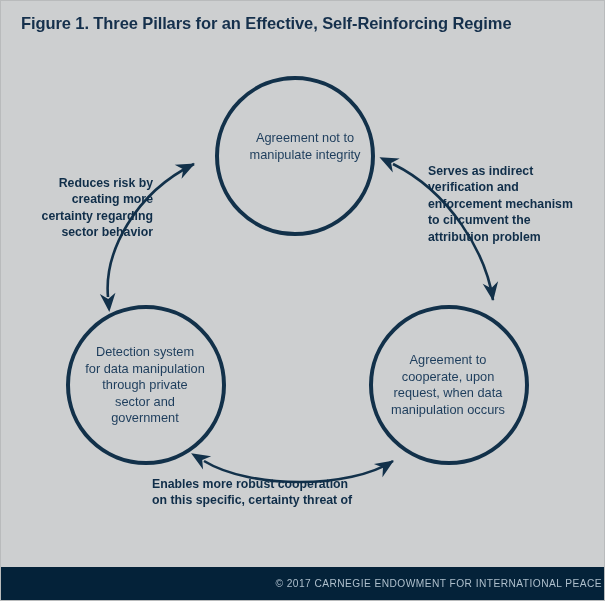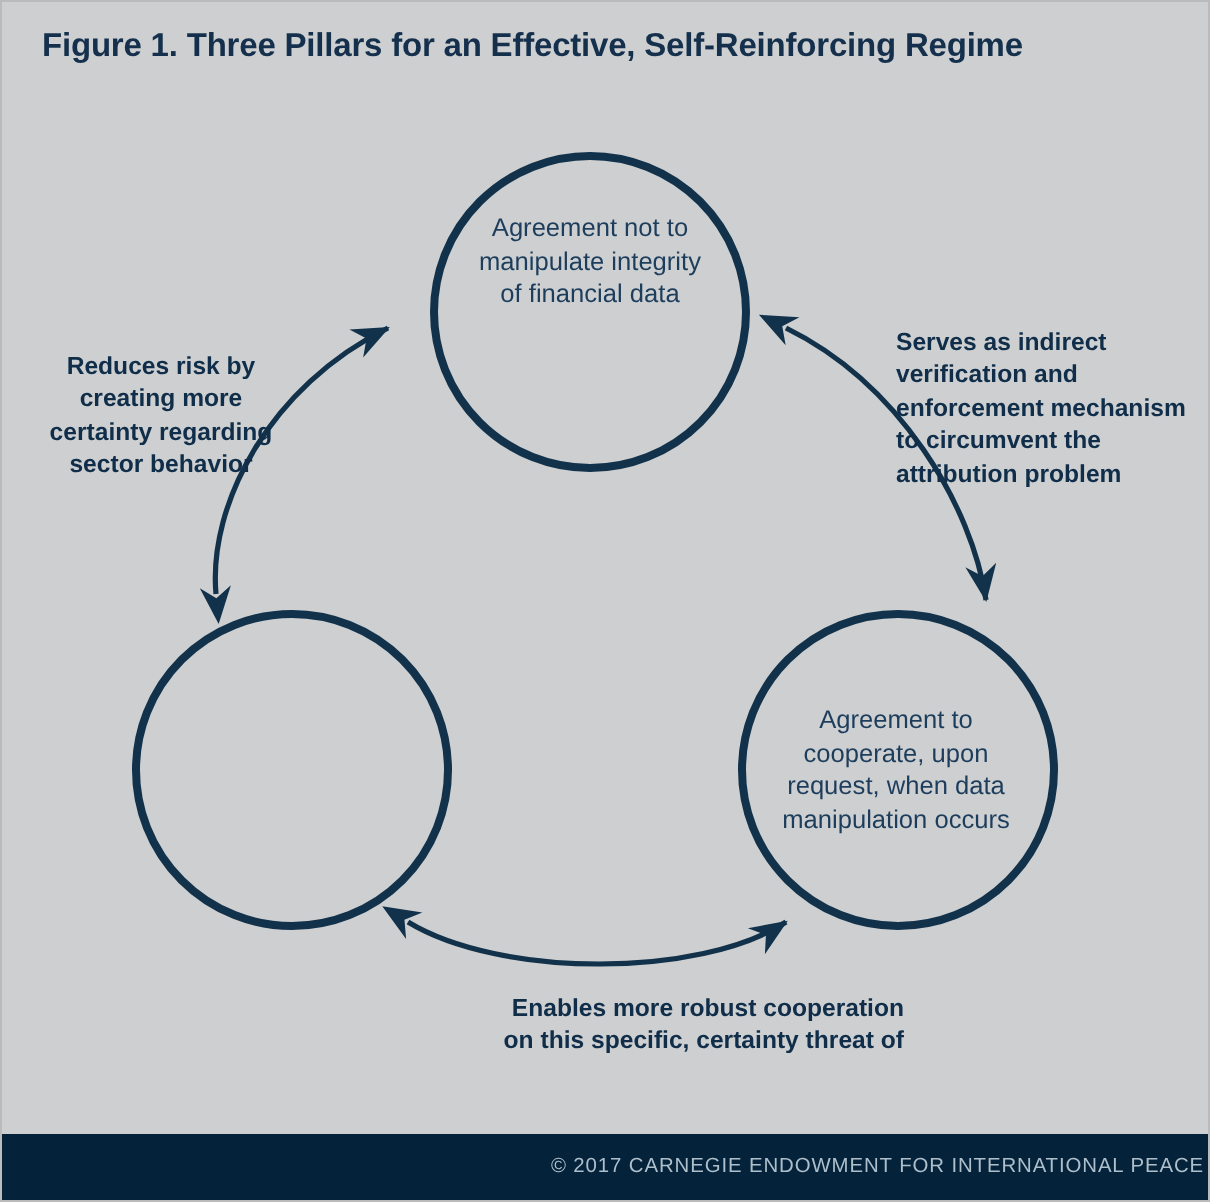--- a/index.html
+++ b/index.html
@@ -40,48 +40,48 @@
   }
   .node-text {
     position: absolute;
     color: #1d3d5c;
     font-size: 12.8px;
     line-height: 16.5px;
     text-align: center;
     font-weight: normal;
     width: 150px;
   }
-  #node-top-text  { left: 220px; top: 106px; }
+  #node-top-text  { left: 220px; top: 130px; padding-left: 10px; }
   #node-left-text { left: 70px;  top: 344px; }
   #node-right-text{ left: 373px; top: 352px; }
 
   .edge-label {
     position: absolute;
     color: #102e49;
     font-size: 12.3px;
     line-height: 16.4px;
     font-weight: bold;
   }
   #label-left {
     left: 8px;
     top: 175px;
     width: 145px;
-    text-align: center;
+    text-align: right;
   }
   #label-right {
-    left: 448px;
+    left: 428px;
     top: 163px;
     width: 145px;
     text-align: left;
   }
   #label-bottom {
     left: 152px;
-    top: 496px;
+    top: 476px;
     width: 300px;
-    text-align: right;
+    text-align: left;
   }
 
   #footer-bar {
     position: absolute;
     left: 0;
     bottom: 0;
     width: 605px;
     height: 34px;
     background: #042239;
     padding-left: 16px;
@@ -132,23 +132,29 @@
     <path d="M 204 461 C 250 489 350 489 393 461" fill="none" stroke="#12314a" stroke-width="2.6" marker-start="url(#arrow-tail)" marker-end="url(#arrow-head)"></path>
 
     <circle cx="295" cy="156" r="78" fill="none" stroke="#12314a" stroke-width="4"></circle>
     <circle cx="146" cy="385" r="78" fill="none" stroke="#12314a" stroke-width="4"></circle>
     <circle cx="449" cy="385" r="78" fill="none" stroke="#12314a" stroke-width="4"></circle>
   </svg>
 
   <div class="node-text" id="node-top-text">
     <div>Agreement not to</div>
     <div>manipulate integrity</div>
-    <div>of financial data</div>
   </div>
 
+  <div class="node-text" id="node-left-text">
+    <div>Detection system</div>
+    <div>for data manipulation</div>
+    <div>through private</div>
+    <div>sector and</div>
+    <div>government</div>
+  </div>
 
   <div class="node-text" id="node-right-text">
     <div>Agreement to</div>
     <div>cooperate, upon</div>
     <div>request, when data</div>
     <div>manipulation occurs</div>
   </div>
 
   <div class="edge-label" id="label-left">
     <div>Reduces risk by</div>

